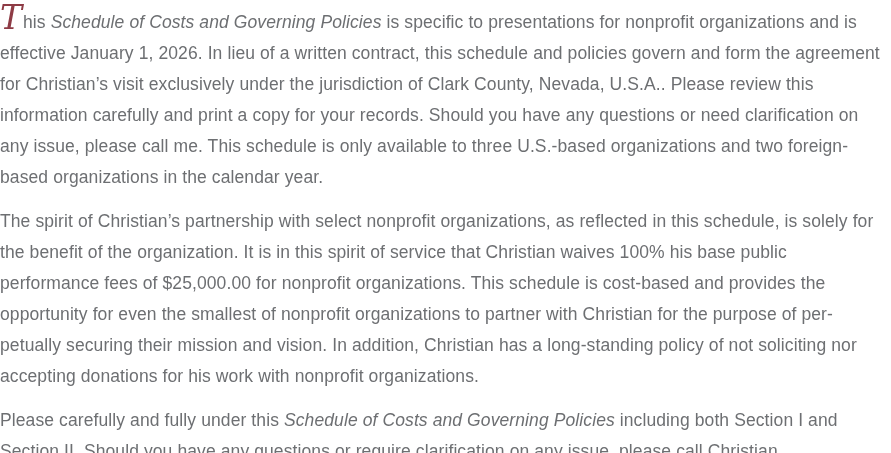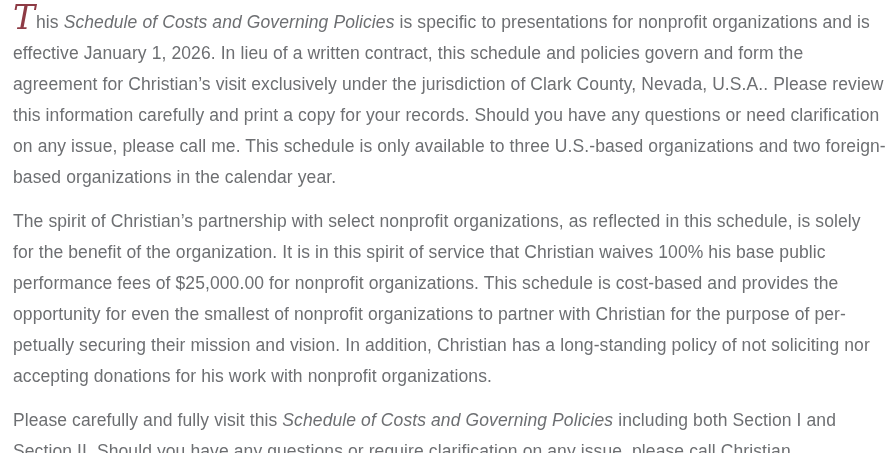--- a/index.html
+++ b/index.html
@@ -4,21 +4,21 @@
 <style>
   html, body {
     margin: 0;
     padding: 0;
     background: #ffffff;
   }
   .page {
     box-sizing: border-box;
     width: 891px;
     height: 453px;
-    padding: 1px 5px 0 13px;
+    padding: 1px 5px 0 0;
     overflow: hidden;
     background: #ffffff;
     font-family: "Liberation Sans", sans-serif;
     font-size: 17.5px;
     line-height: 31px;
     color: #6d6f72;
     font-weight: 400;
     letter-spacing: 0.1px;
   }
   .para {
@@ -41,14 +41,14 @@
     position: relative;
     top: 1px;
   }
 </style>
 </head>
 <body>
 
 <div class="page">
   <p class="para"><span class="run-dropcap">T</span><span class="run-normal">his </span><span class="run-italic">Schedule of Costs and Governing Policies</span><span class="run-normal"> is specific to presentations for nonprofit organizations and is effective January 1, 2026. In lieu of a written contract, this schedule and policies govern and form the agreement for Christian’s visit exclusively under the jurisdiction of Clark County, Nevada, U.S.A.. Please review this information carefully and print a copy for your records. Should you have any questions or need clarification on any issue, please call me. This schedule is only available to three U.S.-based organizations and two foreign-based organizations in the calendar year.</span></p>
   <p class="para"><span class="run-normal">The spirit of Christian’s partnership with select nonprofit organizations, as reflected in this schedule, is solely for the benefit of the organization. It is in this spirit of service that Christian waives 100% his base public performance fees of $25,000.00 for nonprofit organizations. This schedule is cost-based and provides the opportunity for even the smallest of nonprofit organizations to partner with Christian for the purpose of per­petually securing their mission and vision. In addition, Christian has a long-standing policy of not soliciting nor accepting donations for his work with nonprofit organizations.</span></p>
-  <p class="para"><span class="run-normal">Please carefully and fully visit this </span><span class="run-italic">Schedule of Costs and Governing Policies</span><span class="run-normal"> including both Section I and Section II. Should you have any questions or require clarification on any issue, please call Christian.</span></p>
+  <p class="para"><span class="run-normal">Please carefully and fully under this </span><span class="run-italic">Schedule of Costs and Governing Policies</span><span class="run-normal"> including both Section I and Section II. Should you have any questions or require clarification on any issue, please call Christian.</span></p>
 </div>
 
 </body></html>

